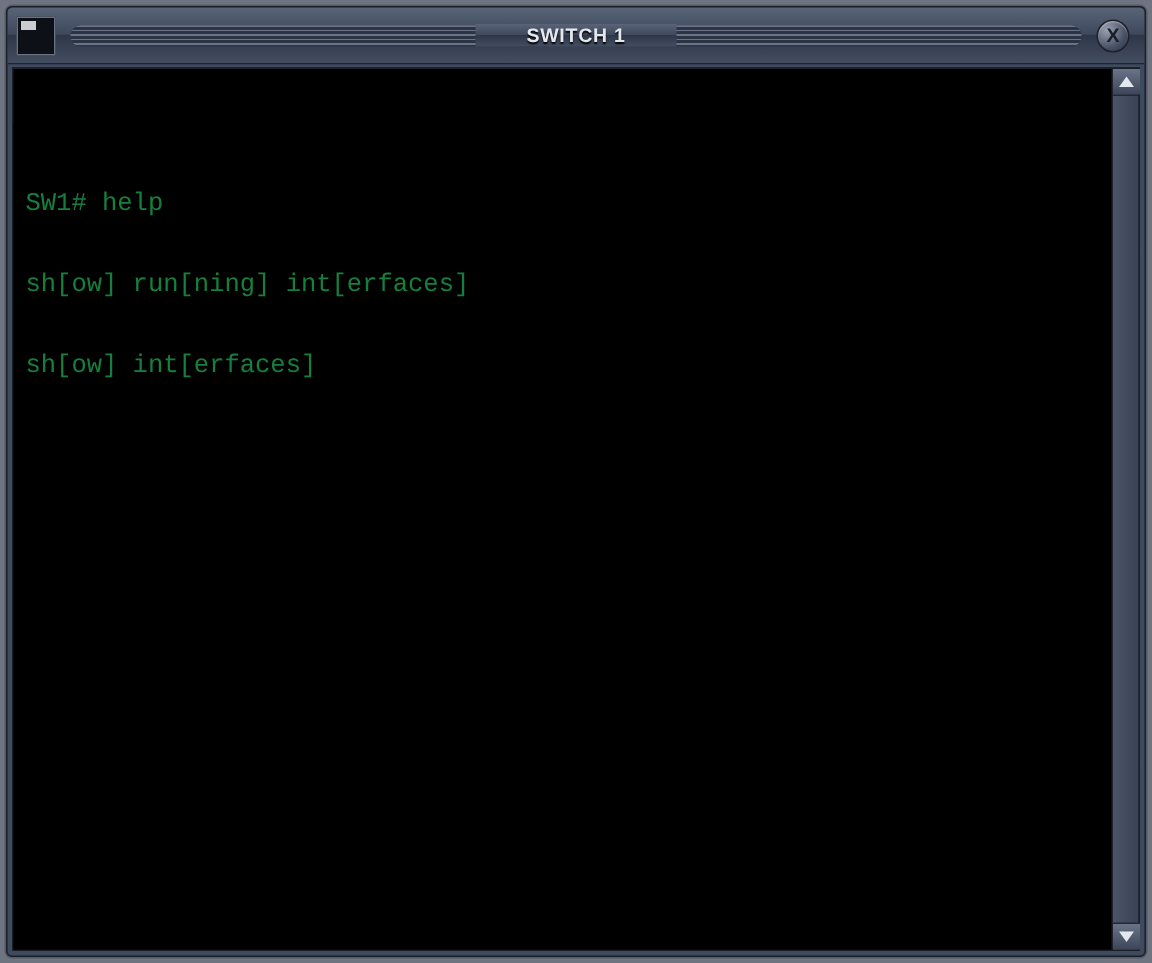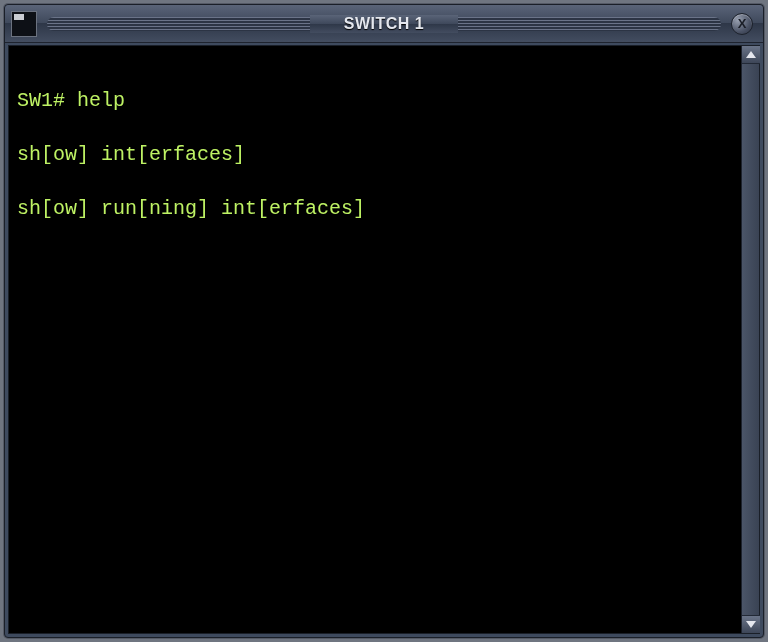--- a/index.html
+++ b/index.html
@@ -67,21 +67,21 @@
     );
     border-radius: 10px;
   }
   .title-rails::before { left: 0; right: 52%; width: auto; }
   .title-rails::after  { left: 52%; right: 0; width: auto; }
   .title-text {
     position: relative;
     z-index: 2;
     padding: 0 34px;
     color: #e4e7ee;
-    font-size: 16px;
+    font-size: 13px;
     font-weight: 600;
     letter-spacing: 0.5px;
     text-shadow: 0 1px 1px #000;
     background: linear-gradient(to bottom, #5a6478 0%, #3f495c 48%, #2e3748 50%, #434d60 100%);
   }
   .close-btn {
     width: 22px; height: 22px;
     margin-right: 10px;
     border-radius: 50%;
     background: radial-gradient(circle at 30% 30%, #9aa2b2, #4a5265 60%, #2a3040 100%);
@@ -101,27 +101,28 @@
     display: flex;
     background: #000;
     margin: 3px;
     margin-top: 2px;
     border: 1px solid #1a1f28;
     position: relative;
   }
   .terminal {
     flex: 1;
     background: #000;
-    color: #bef264;
+    color: #15803d;
     font-family: "Courier New", monospace;
-    font-size: 20px;
+    font-size: 17px;
     line-height: 18px;
     padding: 10px 8px;
     white-space: pre;
     overflow: hidden;
+    margin-top: 36px;
   }
   .term-line { min-height: 18px; }
   .prompt-row { display: flex; align-items: baseline; }
   .cursor {
     display: inline-block;
     width: 9px; height: 3px;
     background: #fff;
     margin-left: 6px;
     position: relative;
     top: 2px;
@@ -172,22 +173,22 @@
       <span class="title-text">SWITCH 1</span>
     </div>
     <div class="close-btn">
       <span>X</span>
     </div>
   </div>
 
   <div class="content-area">
     <div class="terminal">
       <div class="term-line">SW1# help</div>
+      <div class="term-line">sh[ow] run[ning] int[erfaces]</div>
       <div class="term-line">sh[ow] int[erfaces]</div>
-      <div class="term-line">sh[ow] run[ning] int[erfaces]</div>
       <div class="term-line"></div>
     </div>
     <div class="scrollbar">
       <div class="sb-btn">
         <div class="arrow-up"></div>
       </div>
       <div class="sb-track"></div>
       <div class="sb-btn bottom">
         <div class="arrow-down"></div>
       </div>

